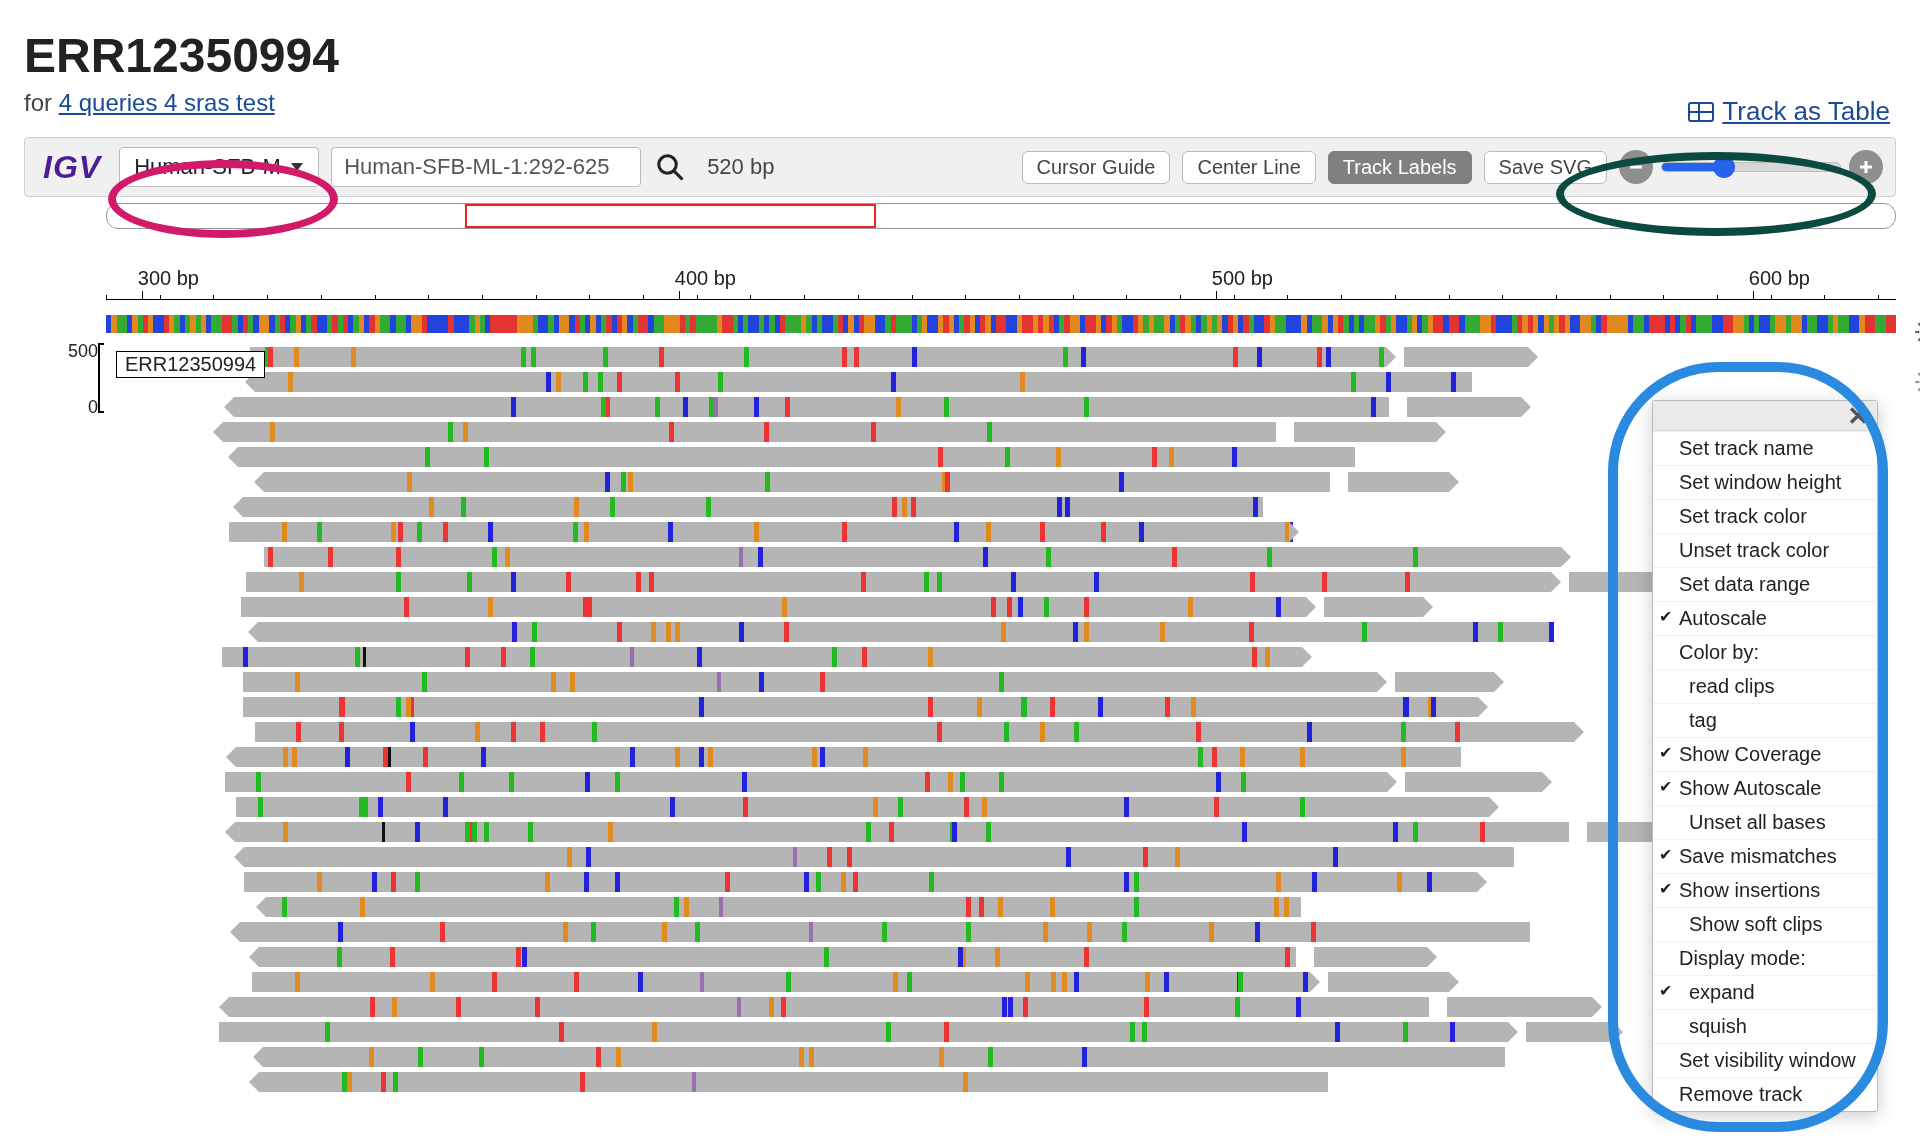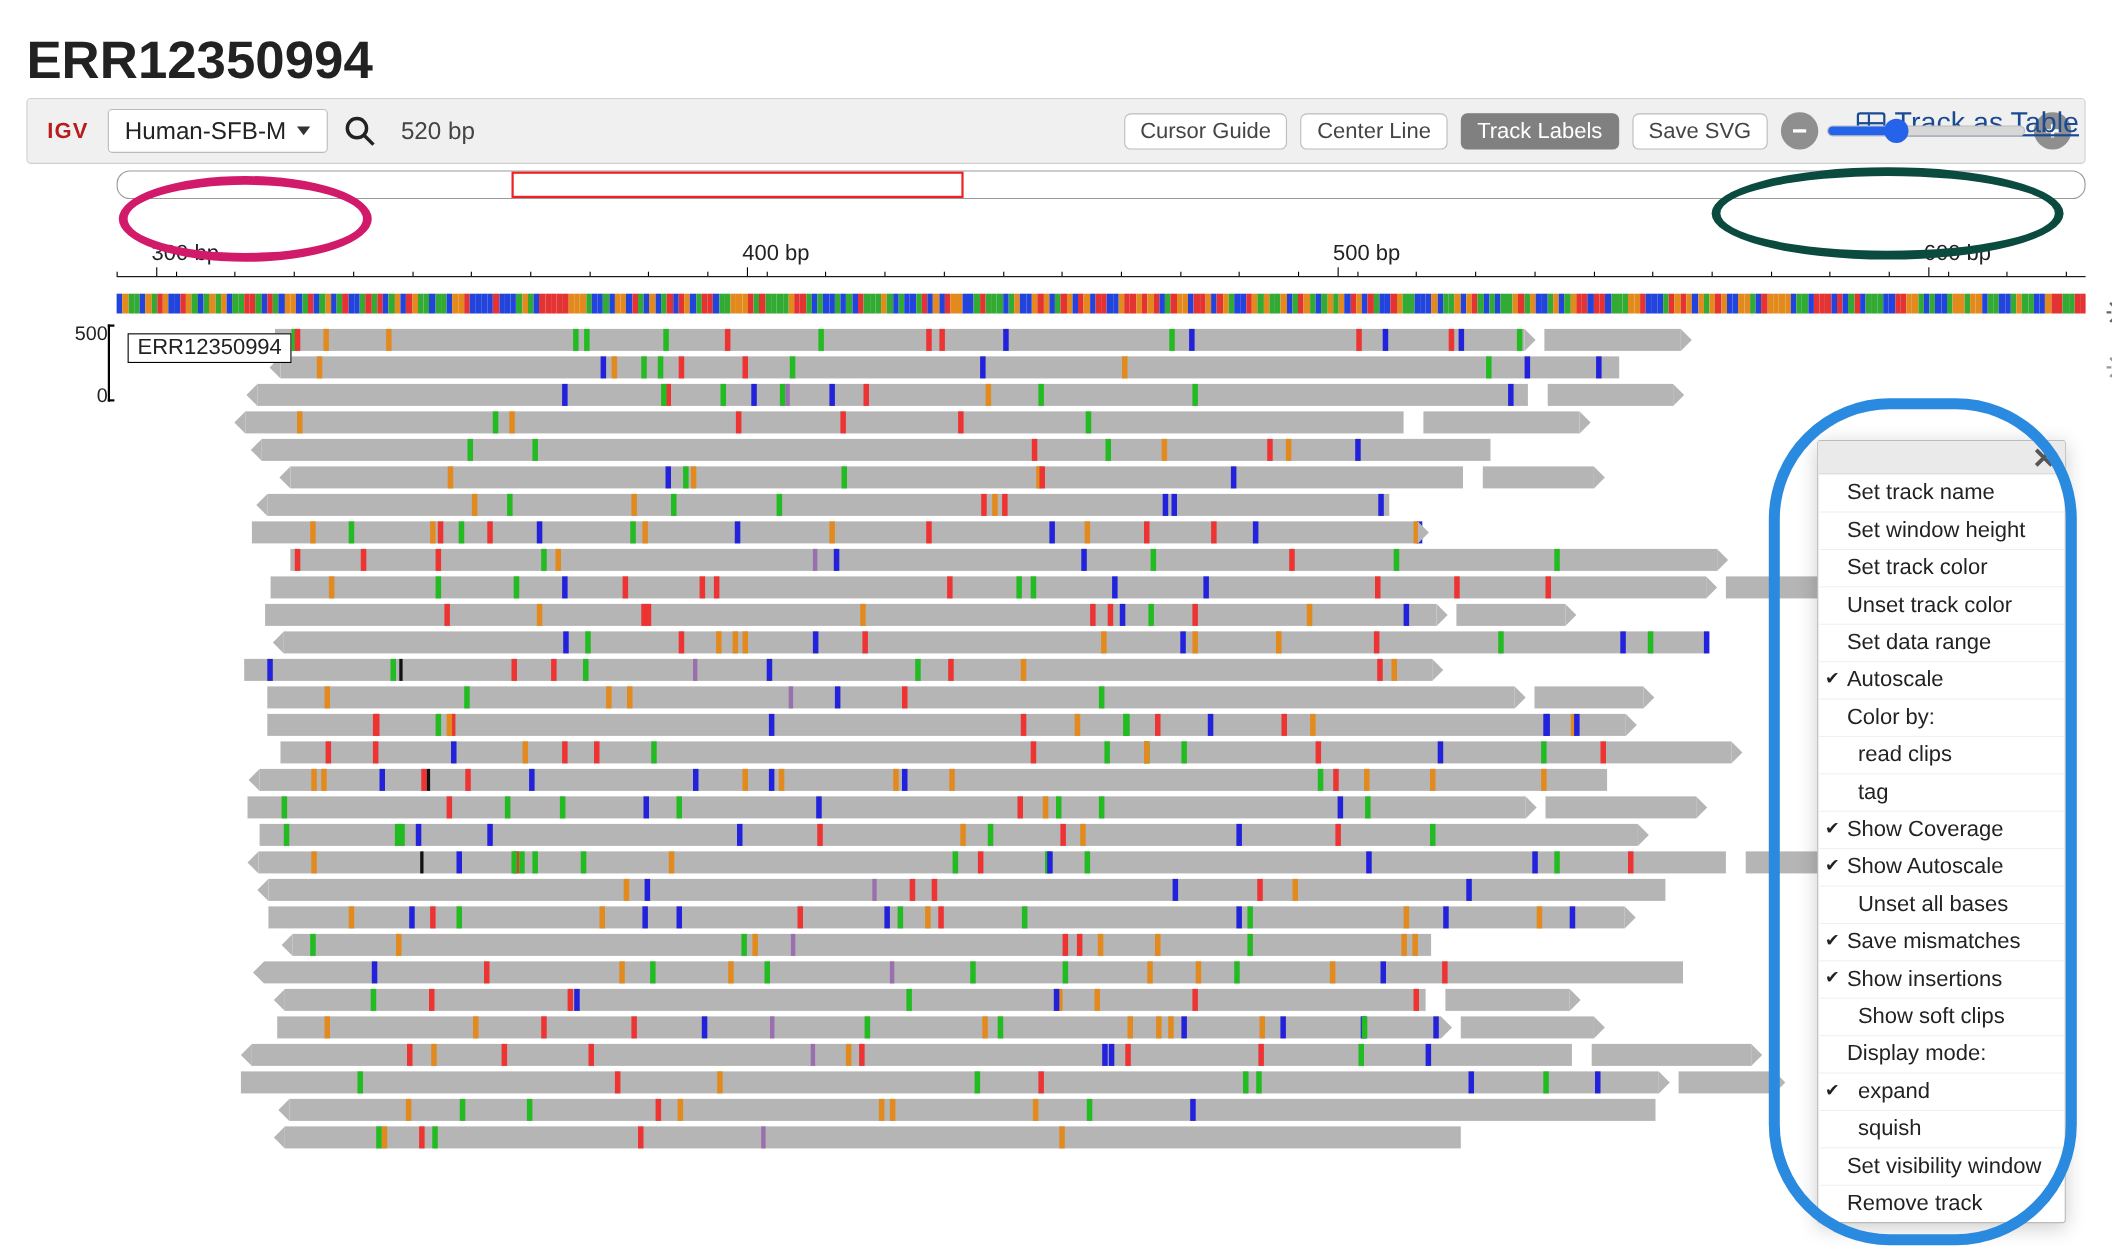--- a/index.html
+++ b/index.html
@@ -54,24 +54,25 @@
     align-items: center;
     gap: 12px;
     background: #f0f0f0;
     border: 1px solid #d0d0d0;
     border-radius: 4px;
     padding: 8px 12px;
     margin-bottom: 6px;
     height: 60px;
   }
   .igv-logo {
-    font-size: 20px;
+    font-size: 32px;
     font-weight: 700;
-    color: #b91c1c;
+    color: #4c1d95;
     padding: 0 6px;
+    font-style: italic;
     letter-spacing: 1px;
   }
   .ref-select {
     background: #fff;
     border: 1px solid #bbb;
     border-radius: 4px;
     padding: 6px 14px;
     font-size: 22px;
     display: flex;
     align-items: center;
@@ -248,31 +249,35 @@
   .annot.pink  { border-color:#d21a6a; }
   .annot.teal  { border-color:#0a4a3f; }
   .annot.blue  { border-width:10px; border-color:#2a8adf; border-radius:110px;}
 
 </style>
 </head>
 <body>
 
 <div class="page">
   <div class="title">ERR12350994</div>
+  <div class="subtitle">
+    <span>for </span><a href="#">4 queries 4 sras test</a>
+  </div>
   <a class="view-as-table" href="#">
     <span class="icon"></span>
     <span>Track as Table</span>
   </a>
 
   <div class="igv-toolbar">
     <div class="igv-logo">IGV</div>
     <div class="ref-select">
       <span>Human-SFB-M</span>
       <span class="chev"></span>
     </div>
+    <div class="locus-input">Human-SFB-ML-1:292-625</div>
     <div class="search-btn">
       <svg viewBox="0 0 24 24">
           <circle cx="10" cy="10" r="7" stroke="#222" stroke-width="2.5" fill="none"></circle>
           <line x1="15" y1="15" x2="22" y2="22" stroke="#222" stroke-width="2.5"></line>
         </svg>
     </div>
     <div class="bp-label">520 bp</div>
     <div class="tb-spacer"></div>
     <div class="tb-btn">Cursor Guide</div>
     <div class="tb-btn">Center Line</div>

